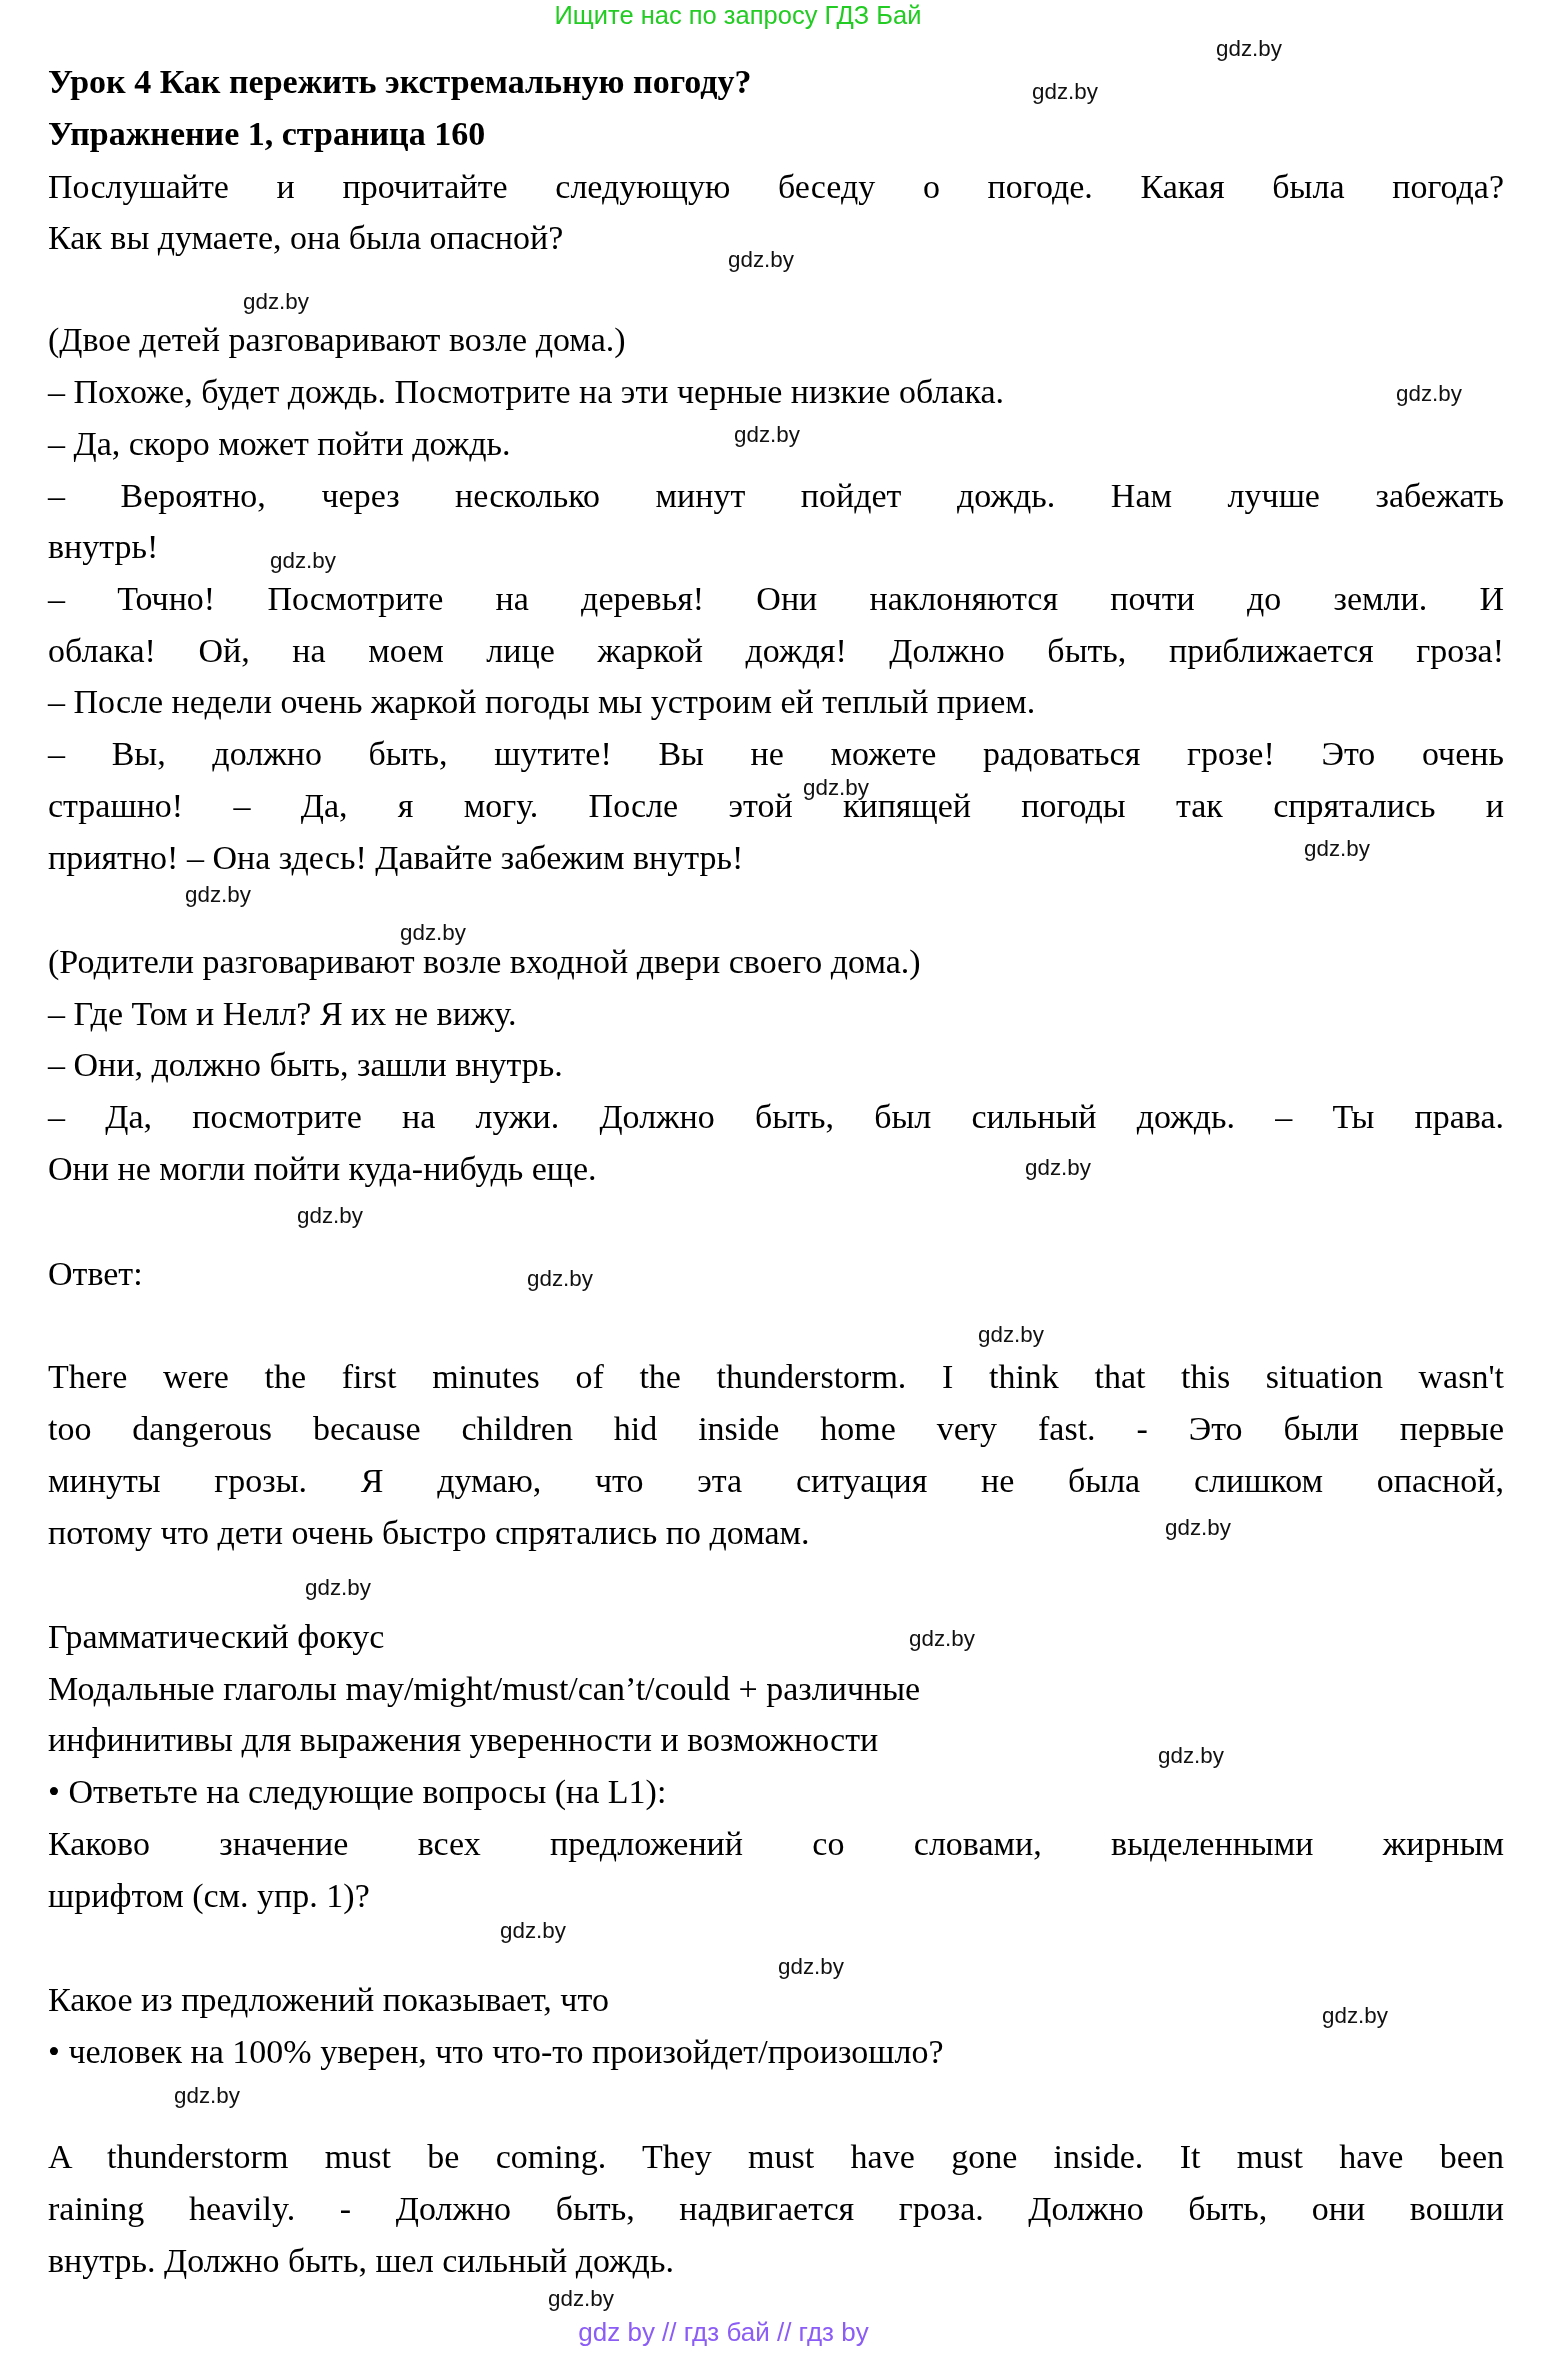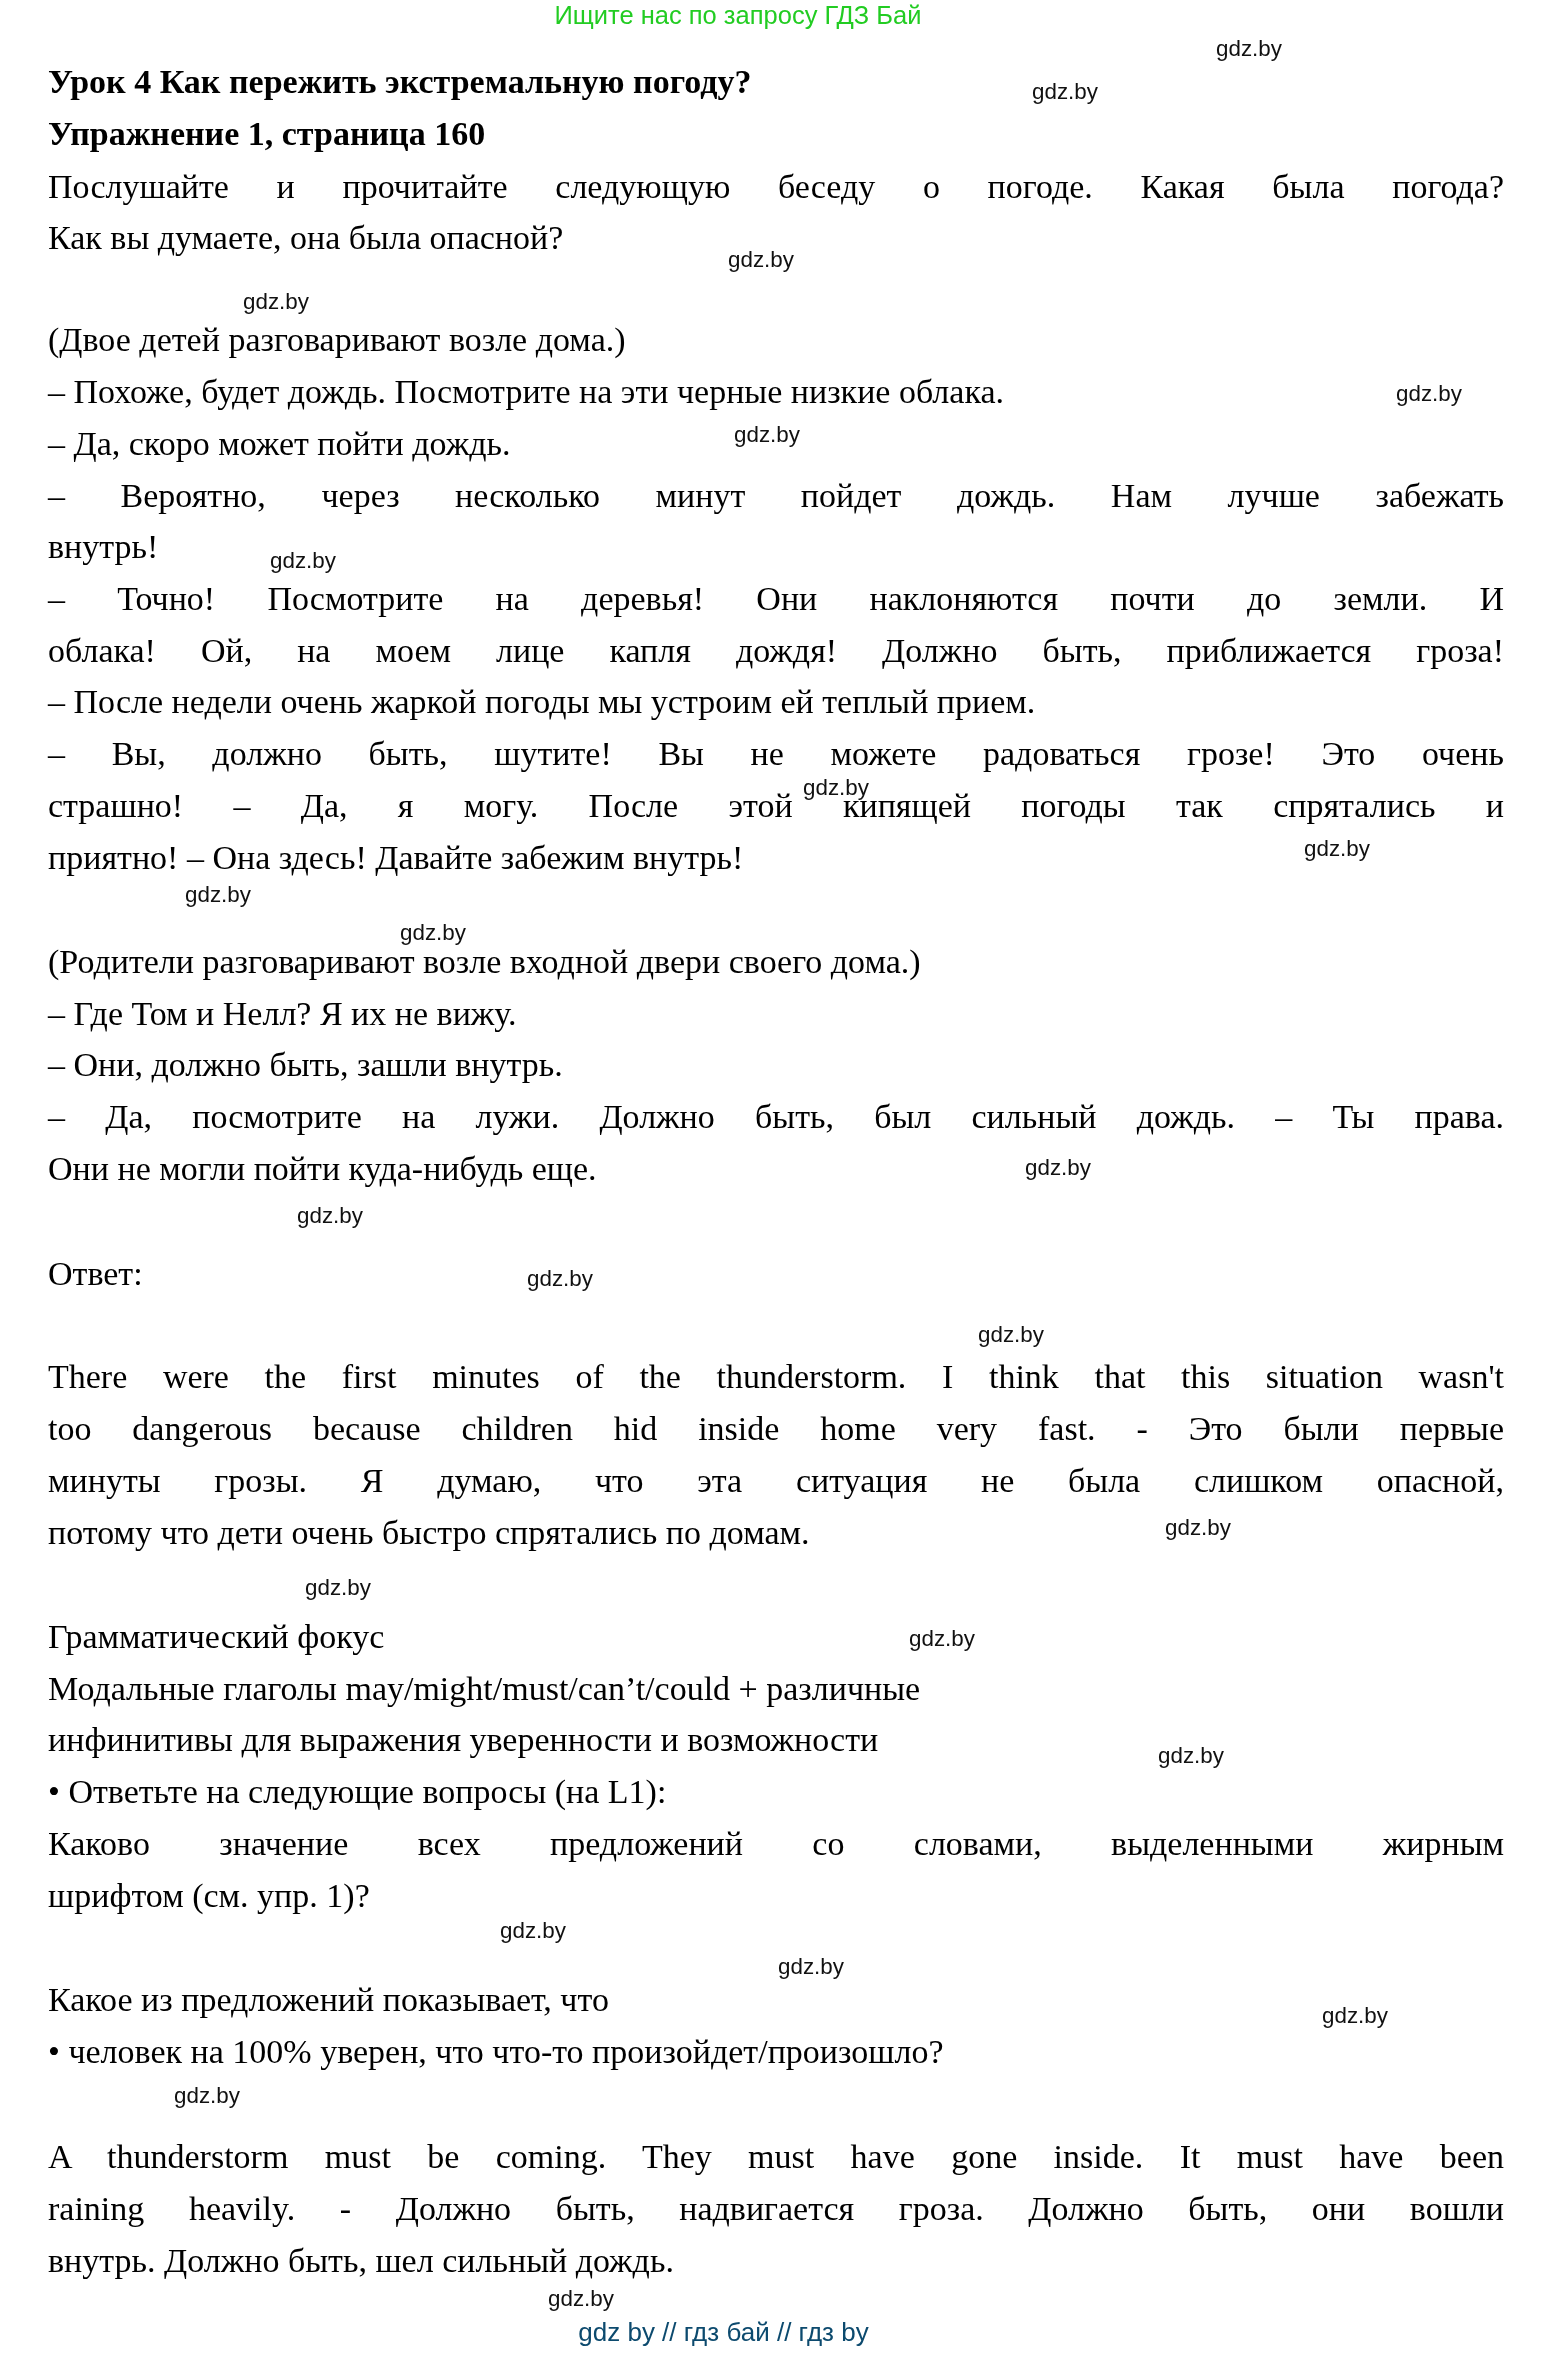--- a/index.html
+++ b/index.html
@@ -18,41 +18,41 @@
     font-size: 22.4px; line-height: 26px; color: #111; white-space: nowrap;
   }
   .top-banner {
     position: absolute; top: 0; left: 0; width: 1476px; text-align: center;
     font-family: "Liberation Sans", "DejaVu Sans", sans-serif;
     font-size: 25.5px; line-height: 31px; color: #22cc22;
   }
   .footer {
     position: absolute; top: 2315px; left: 0; width: 1447px; text-align: center;
     font-family: "Liberation Sans", "DejaVu Sans", sans-serif;
-    font-size: 26px; line-height: 34px; color: #0c4a6e;
+    font-size: 26px; line-height: 34px; color: #8b5cf6;
   }
 </style>
 </head>
 <body>
 
 <div class="top-banner">Ищите нас по запросу ГДЗ Бай</div>
 
 <div class="line bold" style="top:56px">Урок 4 Как пережить экстремальную погоду?</div>
 <div class="line bold" style="top:108px">Упражнение 1, страница 160</div>
 
 <div class="line justify" style="top:161px">Послушайте и прочитайте следующую беседу о погоде. Какая была погода?</div>
 <div class="line" style="top:212px">Как вы думаете, она была опасной?</div>
 
 <div class="line" style="top:314px">(Двое детей разговаривают возле дома.)</div>
 <div class="line" style="top:366px">– Похоже, будет дождь. Посмотрите на эти черные низкие облака.</div>
 <div class="line" style="top:418px">– Да, скоро может пойти дождь.</div>
 <div class="line justify" style="top:470px">– Вероятно, через несколько минут пойдет дождь. Нам лучше забежать</div>
 <div class="line" style="top:521px">внутрь!</div>
 <div class="line justify" style="top:573px">– Точно! Посмотрите на деревья! Они наклоняются почти до земли. И</div>
-<div class="line justify" style="top:625px">облака! Ой, на моем лице капля дождя! Должно быть, приближается гроза!</div>
+<div class="line justify" style="top:625px">облака! Ой, на моем лице жаркой дождя! Должно быть, приближается гроза!</div>
 <div class="line" style="top:676px">– После недели очень жаркой погоды мы устроим ей теплый прием.</div>
 <div class="line justify" style="top:728px">– Вы, должно быть, шутите! Вы не можете радоваться грозе! Это очень</div>
 <div class="line justify" style="top:780px">страшно! – Да, я могу. После этой кипящей погоды так спрятались и</div>
 <div class="line" style="top:832px">приятно! – Она здесь! Давайте забежим внутрь!</div>
 
 <div class="line" style="top:936px">(Родители разговаривают возле входной двери своего дома.)</div>
 <div class="line" style="top:988px">– Где Том и Нелл? Я их не вижу.</div>
 <div class="line" style="top:1039px">– Они, должно быть, зашли внутрь.</div>
 <div class="line justify" style="top:1091px">– Да, посмотрите на лужи. Должно быть, был сильный дождь. – Ты права.</div>
 <div class="line" style="top:1143px">Они не могли пойти куда-нибудь еще.</div>

